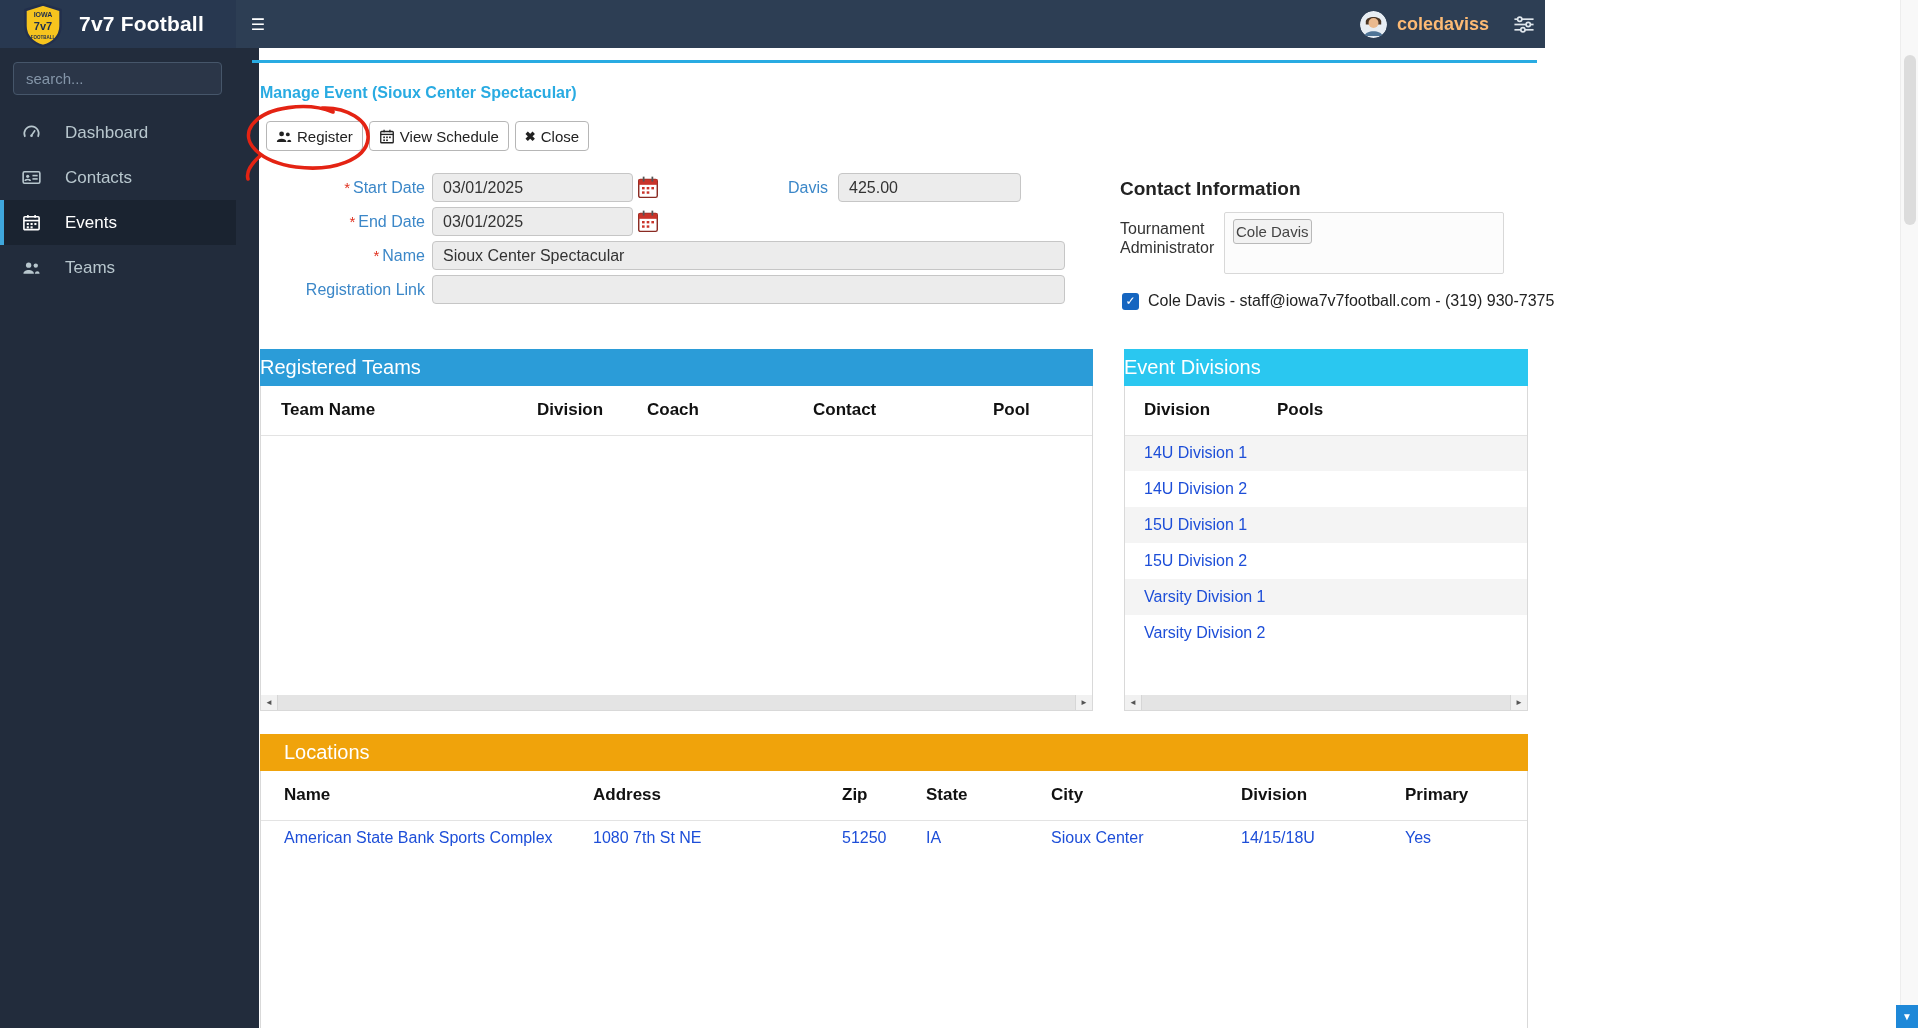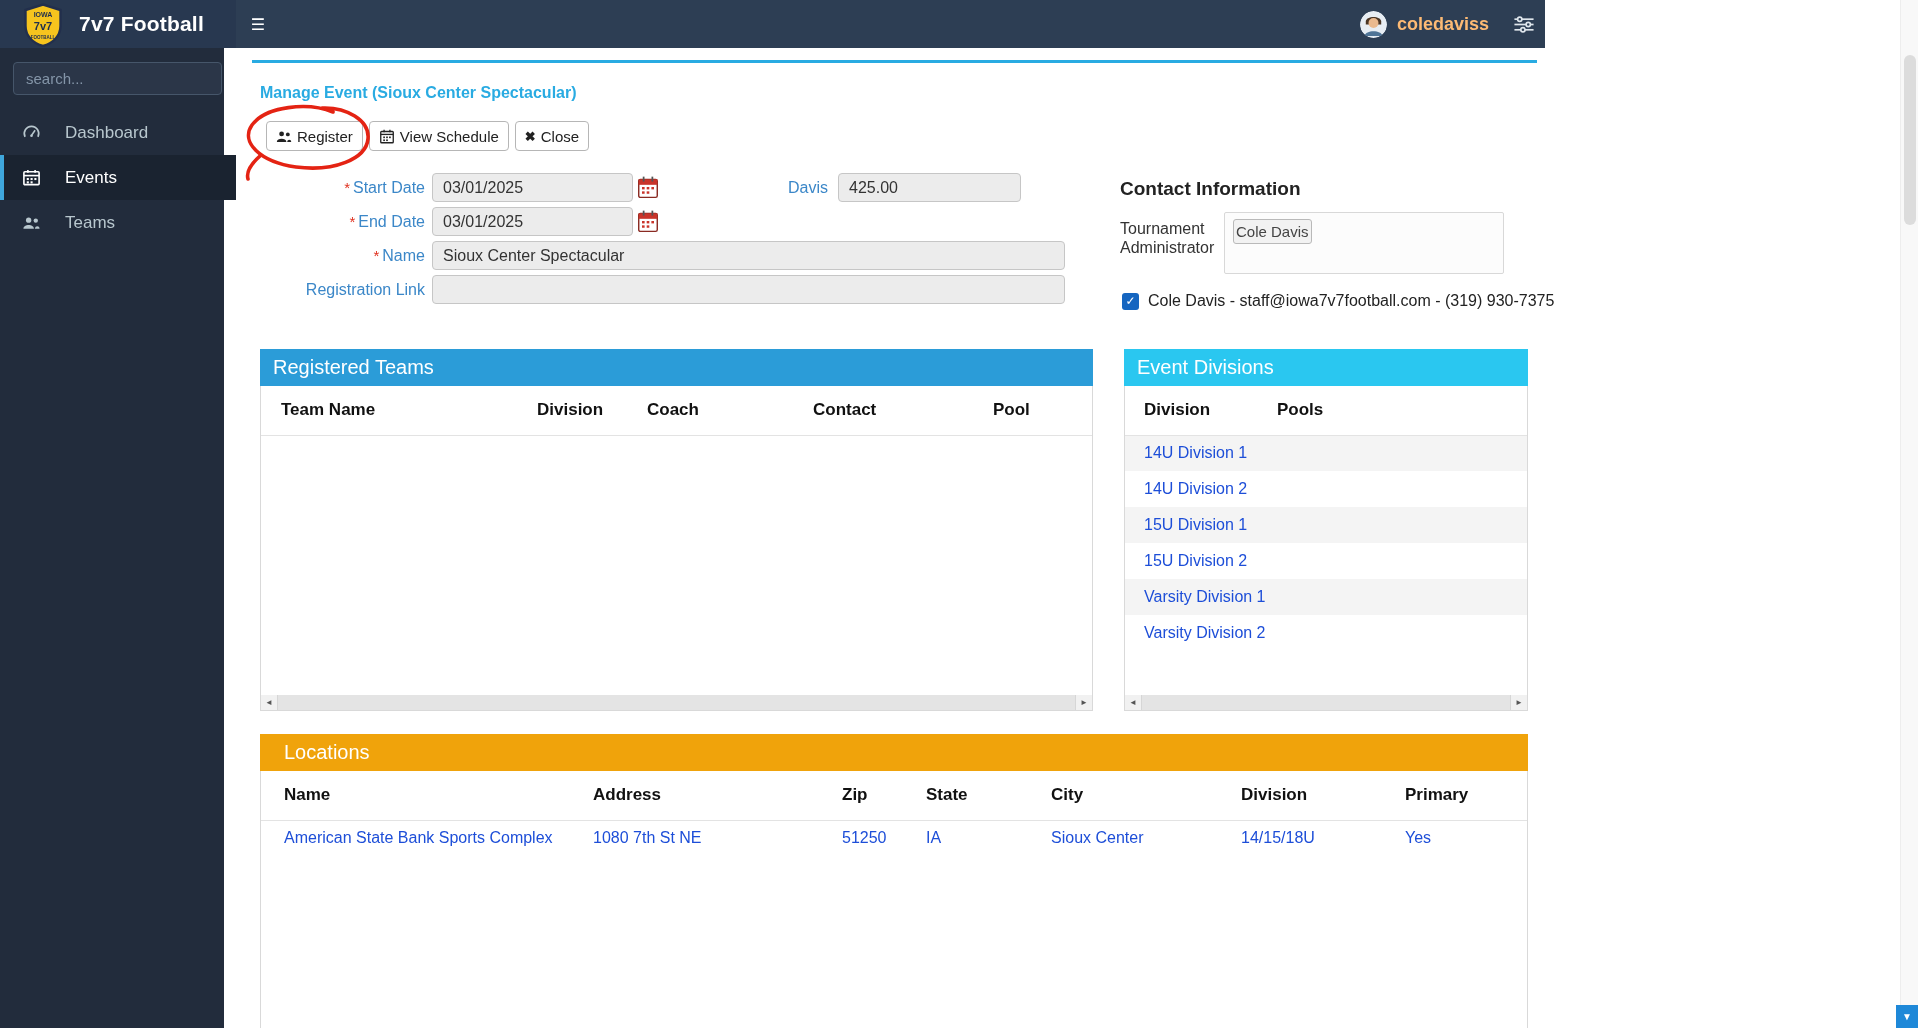--- a/index.html
+++ b/index.html
@@ -22,21 +22,21 @@
                color:#fff; font-size:16px; cursor:pointer; }
   .nav-right { margin-left:auto; display:flex; align-items:center; gap:10px; padding-right:10px; }
   .avatar { width:27px; height:27px; border-radius:50%; overflow:hidden; flex:0 0 auto; }
   .avatar svg { width:27px; height:27px; display:block; }
   .username { color:#fdba74; font-size:18px; font-weight:bold; }
   .filter-icon { width:22px; height:17px; margin-left:14px; }
   .filter-icon line { stroke:#dfe6ec; stroke-width:1.6; }
   .filter-icon circle { fill:var(--header_bg,#2d3e54); stroke:#dfe6ec; stroke-width:1.6; }
 
   
-  .sidebar { position:absolute; left:0; top:48px; width:224px; height:980px; background:var(--sidebar_bg,#222c3c); }
+  .sidebar { position:absolute; left:0; top:48px; width:259px; height:980px; background:var(--sidebar_bg,#222c3c); }
   .search-box { position:absolute; left:13px; top:14px; width:209px; height:33px; background:#2b3648;
                 border:1px solid #46566a; border-radius:4px; display:flex; align-items:center; }
   .search-input { flex:1; background:transparent; border:none; outline:none; color:#cfd8e0;
                   font-size:15px; padding:0 8px 0 12px; font-family:inherit; }
   .search-input::placeholder { color:#8495a8; }
   .search-icon { width:15px; height:15px; margin-right:11px; }
   .search-icon circle, .search-icon line { stroke:#8495a8; stroke-width:1.8; }
   .side-nav { position:absolute; left:0; top:62px; width:236px; }
   .nav-item { height:45px; display:flex; align-items:center; padding-left:22px; gap:24px;
               color:var(--sidebar_text,#b8c7ce); font-size:17px; cursor:pointer; }
@@ -86,21 +86,21 @@
             border:1px solid #d8d8d8; border-radius:2px; padding:6px 8px; }
   .chip { display:inline-block; padding:3px 2px; border:1px solid #b9b9b9; border-radius:3px;
           background:#f2f2f2; color:#444; font-size:15px; }
   #ci-check { position:absolute; left:1122px; top:292px; display:flex; align-items:center; gap:9px; }
   .checkbox { width:17px; height:17px; background:var(--checkbox_blue,#1565c0); border-radius:3px; color:#fff;
               font-size:12px; display:flex; align-items:center; justify-content:center; cursor:pointer; }
   .check-label { font-size:16px; color:#222; }
 
   
   .panel { position:absolute; background:#fff; border:1px solid #d9d9d9; }
-  .panel-header { height:37px; display:flex; align-items:center; padding-left:13px; color:#fff; font-size:20px;
+  .panel-header { height:37px; display:flex; align-items:center; color:#fff; font-size:20px;
                   margin:-1px -1px 0 -1px; }
   .hdr-blue   { background:var(--panel_blue,#2b9cd8); }
   .hdr-cyan   { background:var(--panel_cyan,#2ac7f0); }
   .hdr-orange { background:var(--panel_orange,#f0a30b); padding-left:24px; }
   #panel-rt  { left:260px;  top:349px; width:833px;  height:362px; }
   #panel-ed  { left:1124px; top:349px; width:404px;  height:362px; }
   #panel-loc { left:260px;  top:734px; width:1268px; height:300px; }
   .ptable { width:100%; border-collapse:collapse; table-layout:fixed; }
   .ptable th { text-align:left; font-size:17px; font-weight:bold; color:#111; height:49px;
                border-bottom:1px solid #e3e3e3; padding:0; }
@@ -171,20 +171,30 @@
       </svg>
     </div>
     <nav class="side-nav">
       <div class="nav-item">
         <svg class="nav-ico" viewBox="0 0 20 20">
           <path d="M3.2 14.5 A 7.6 7.6 0 1 1 16.8 14.5"></path>
           <line x1="10" y1="13" x2="13.8" y2="7.6"></line>
             <circle class="fill" cx="10" cy="13.4" r="1.4"></circle>
         </svg>
         <span>Dashboard</span>
+      </div>
+      <div class="nav-item">
+        <svg class="nav-ico" viewBox="0 0 20 20">
+          <rect x="1.2" y="4" width="17.6" height="12" rx="1.5"></rect>
+          <circle class="fill" cx="6" cy="8.8" r="1.7"></circle>
+            <path d="M3.4 13.7 C3.4 11.6 8.6 11.6 8.6 13.7"></path>
+          <line x1="11" y1="8" x2="16.5" y2="8"></line>
+            <line x1="11" y1="11.5" x2="16.5" y2="11.5"></line>
+        </svg>
+        <span>Contacts</span>
       </div>
       <div class="nav-item active">
         <svg class="nav-ico" viewBox="0 0 20 20">
           <rect x="2" y="4" width="16" height="13.5" rx="1"></rect>
             <line x1="2" y1="8" x2="18" y2="8"></line>
           <line x1="6.2" y1="2" x2="6.2" y2="5"></line>
             <line x1="13.8" y1="2" x2="13.8" y2="5"></line>
           <rect class="fill" x="5" y="10.5" width="2.2" height="2.2"></rect>
             <rect class="fill" x="9" y="10.5" width="2.2" height="2.2"></rect>
           <rect class="fill" x="13" y="10.5" width="2.2" height="2.2"></rect>

